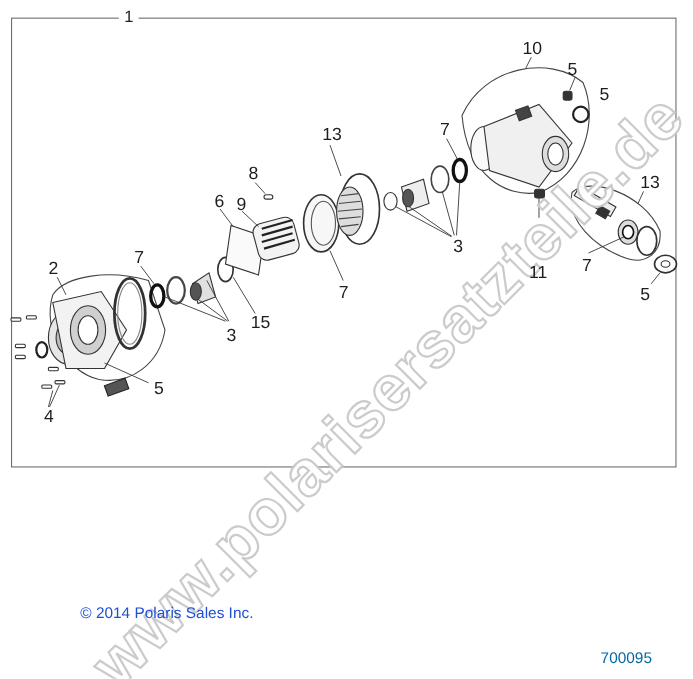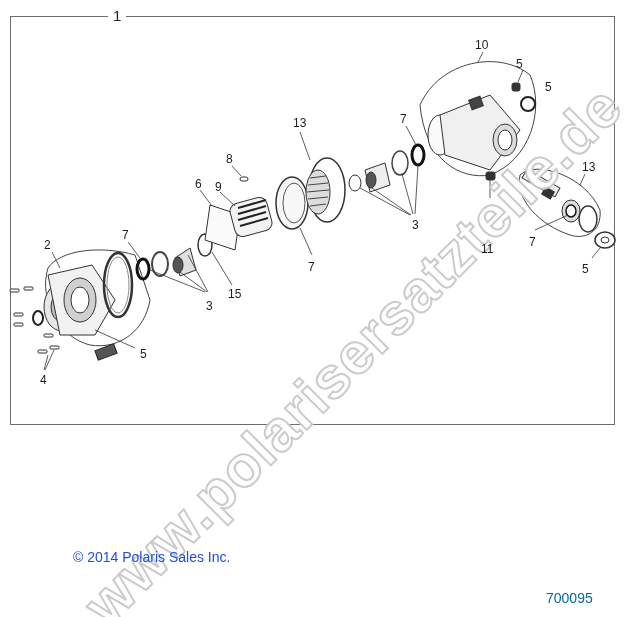--- a/index.html
+++ b/index.html
@@ -1,20 +1,20 @@
 <!DOCTYPE html>
 <html><head>
 <meta charset="utf-8">
 <style>
   html,body{margin:0;padding:0;background:#ffffff;}
   body{width:630px;height:617px;position:relative;overflow:hidden;font-family:"Liberation Sans",sans-serif;color:#222;}
   #stage{position:absolute;left:0;top:0;width:630px;height:617px;}
   .frame{position:absolute;left:10px;top:16px;width:605px;height:409px;border:1px solid #6e6e6e;box-sizing:border-box;}
   .frame-label{position:absolute;left:108px;top:8px;background:#fff;padding:0 5px;font-size:15px;line-height:16px;color:#222;}
-  .callout{position:absolute;font-size:12px;line-height:14px;color:#1e1e1e;white-space:nowrap;}
+  .callout{position:absolute;font-size:16px;line-height:14px;color:#1e1e1e;white-space:nowrap;}
   .watermark{position:absolute;left:30px;top:290px;width:700px;font-size:58px;font-weight:bold;color:#ffffff;
     -webkit-text-stroke:2px #c9c9c9;letter-spacing:1px;transform:rotate(-45deg);transform-origin:0 0;white-space:nowrap;opacity:.95;}
   .copyright{position:absolute;left:73px;top:549px;font-size:14px;color:#1d4ed8;}
   .drawing-no{position:absolute;left:546px;top:590px;font-size:14px;color:#0369a1;}
   svg{position:absolute;left:0;top:0;}
 </style>
 </head>
 <body>
 
 <div id="stage">

